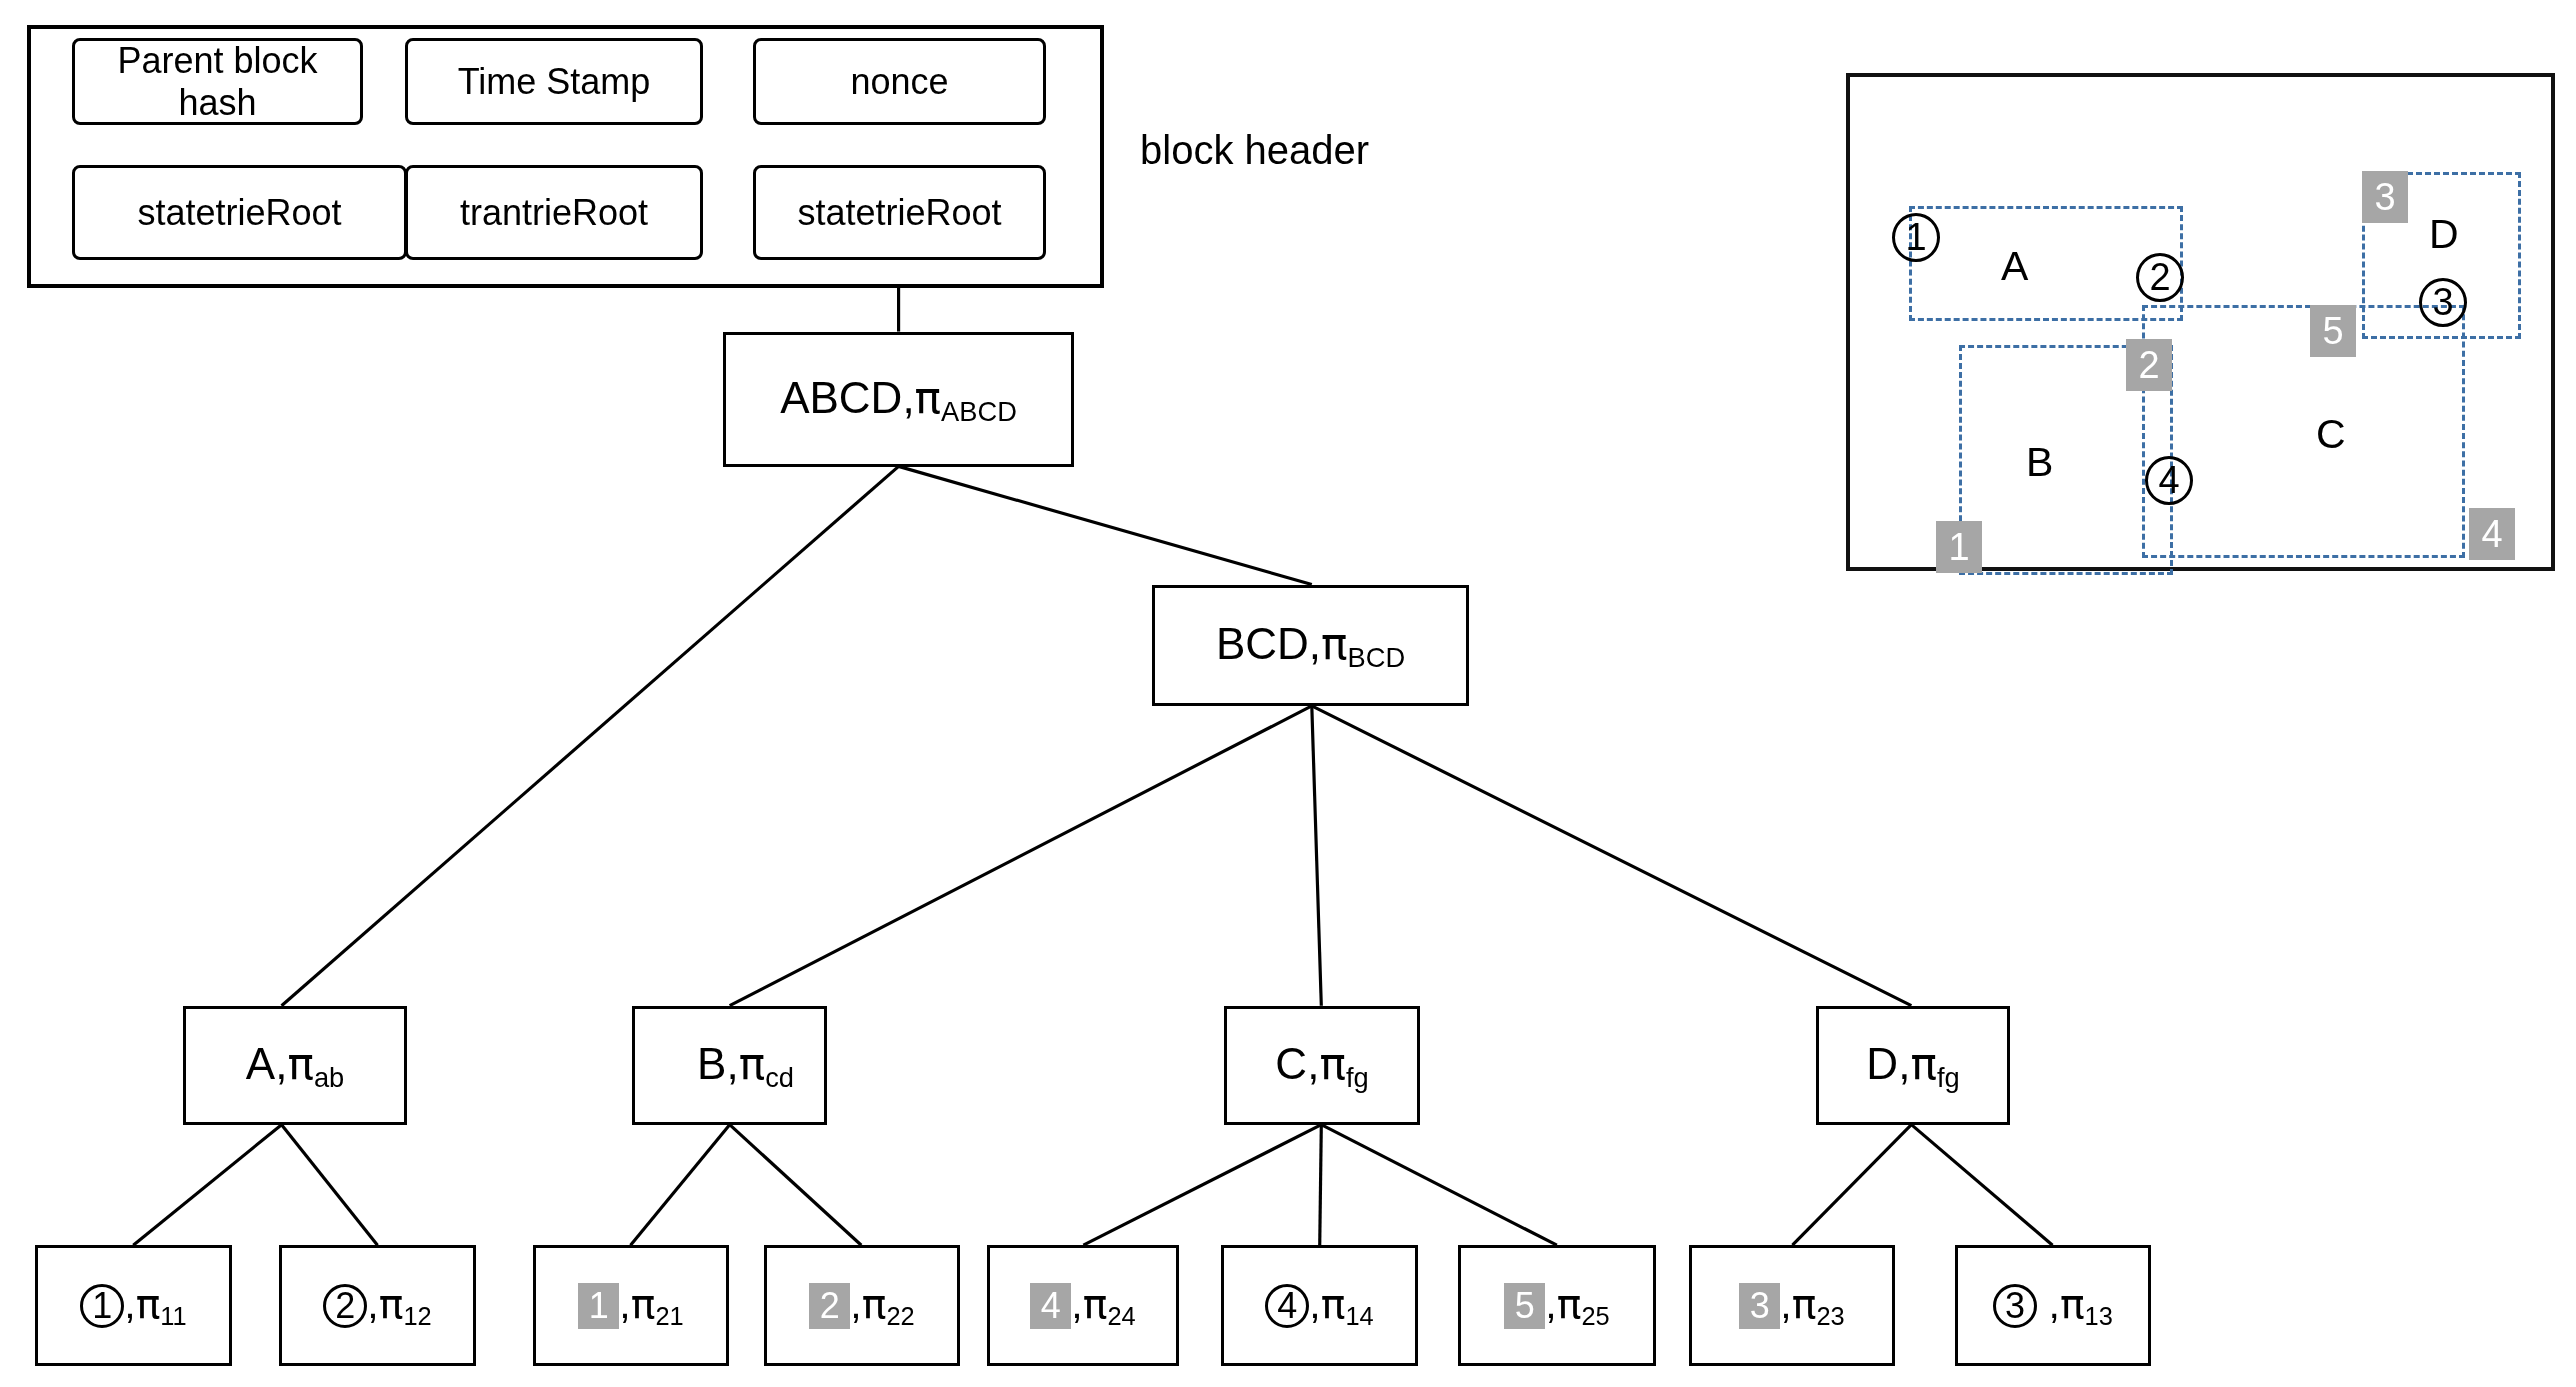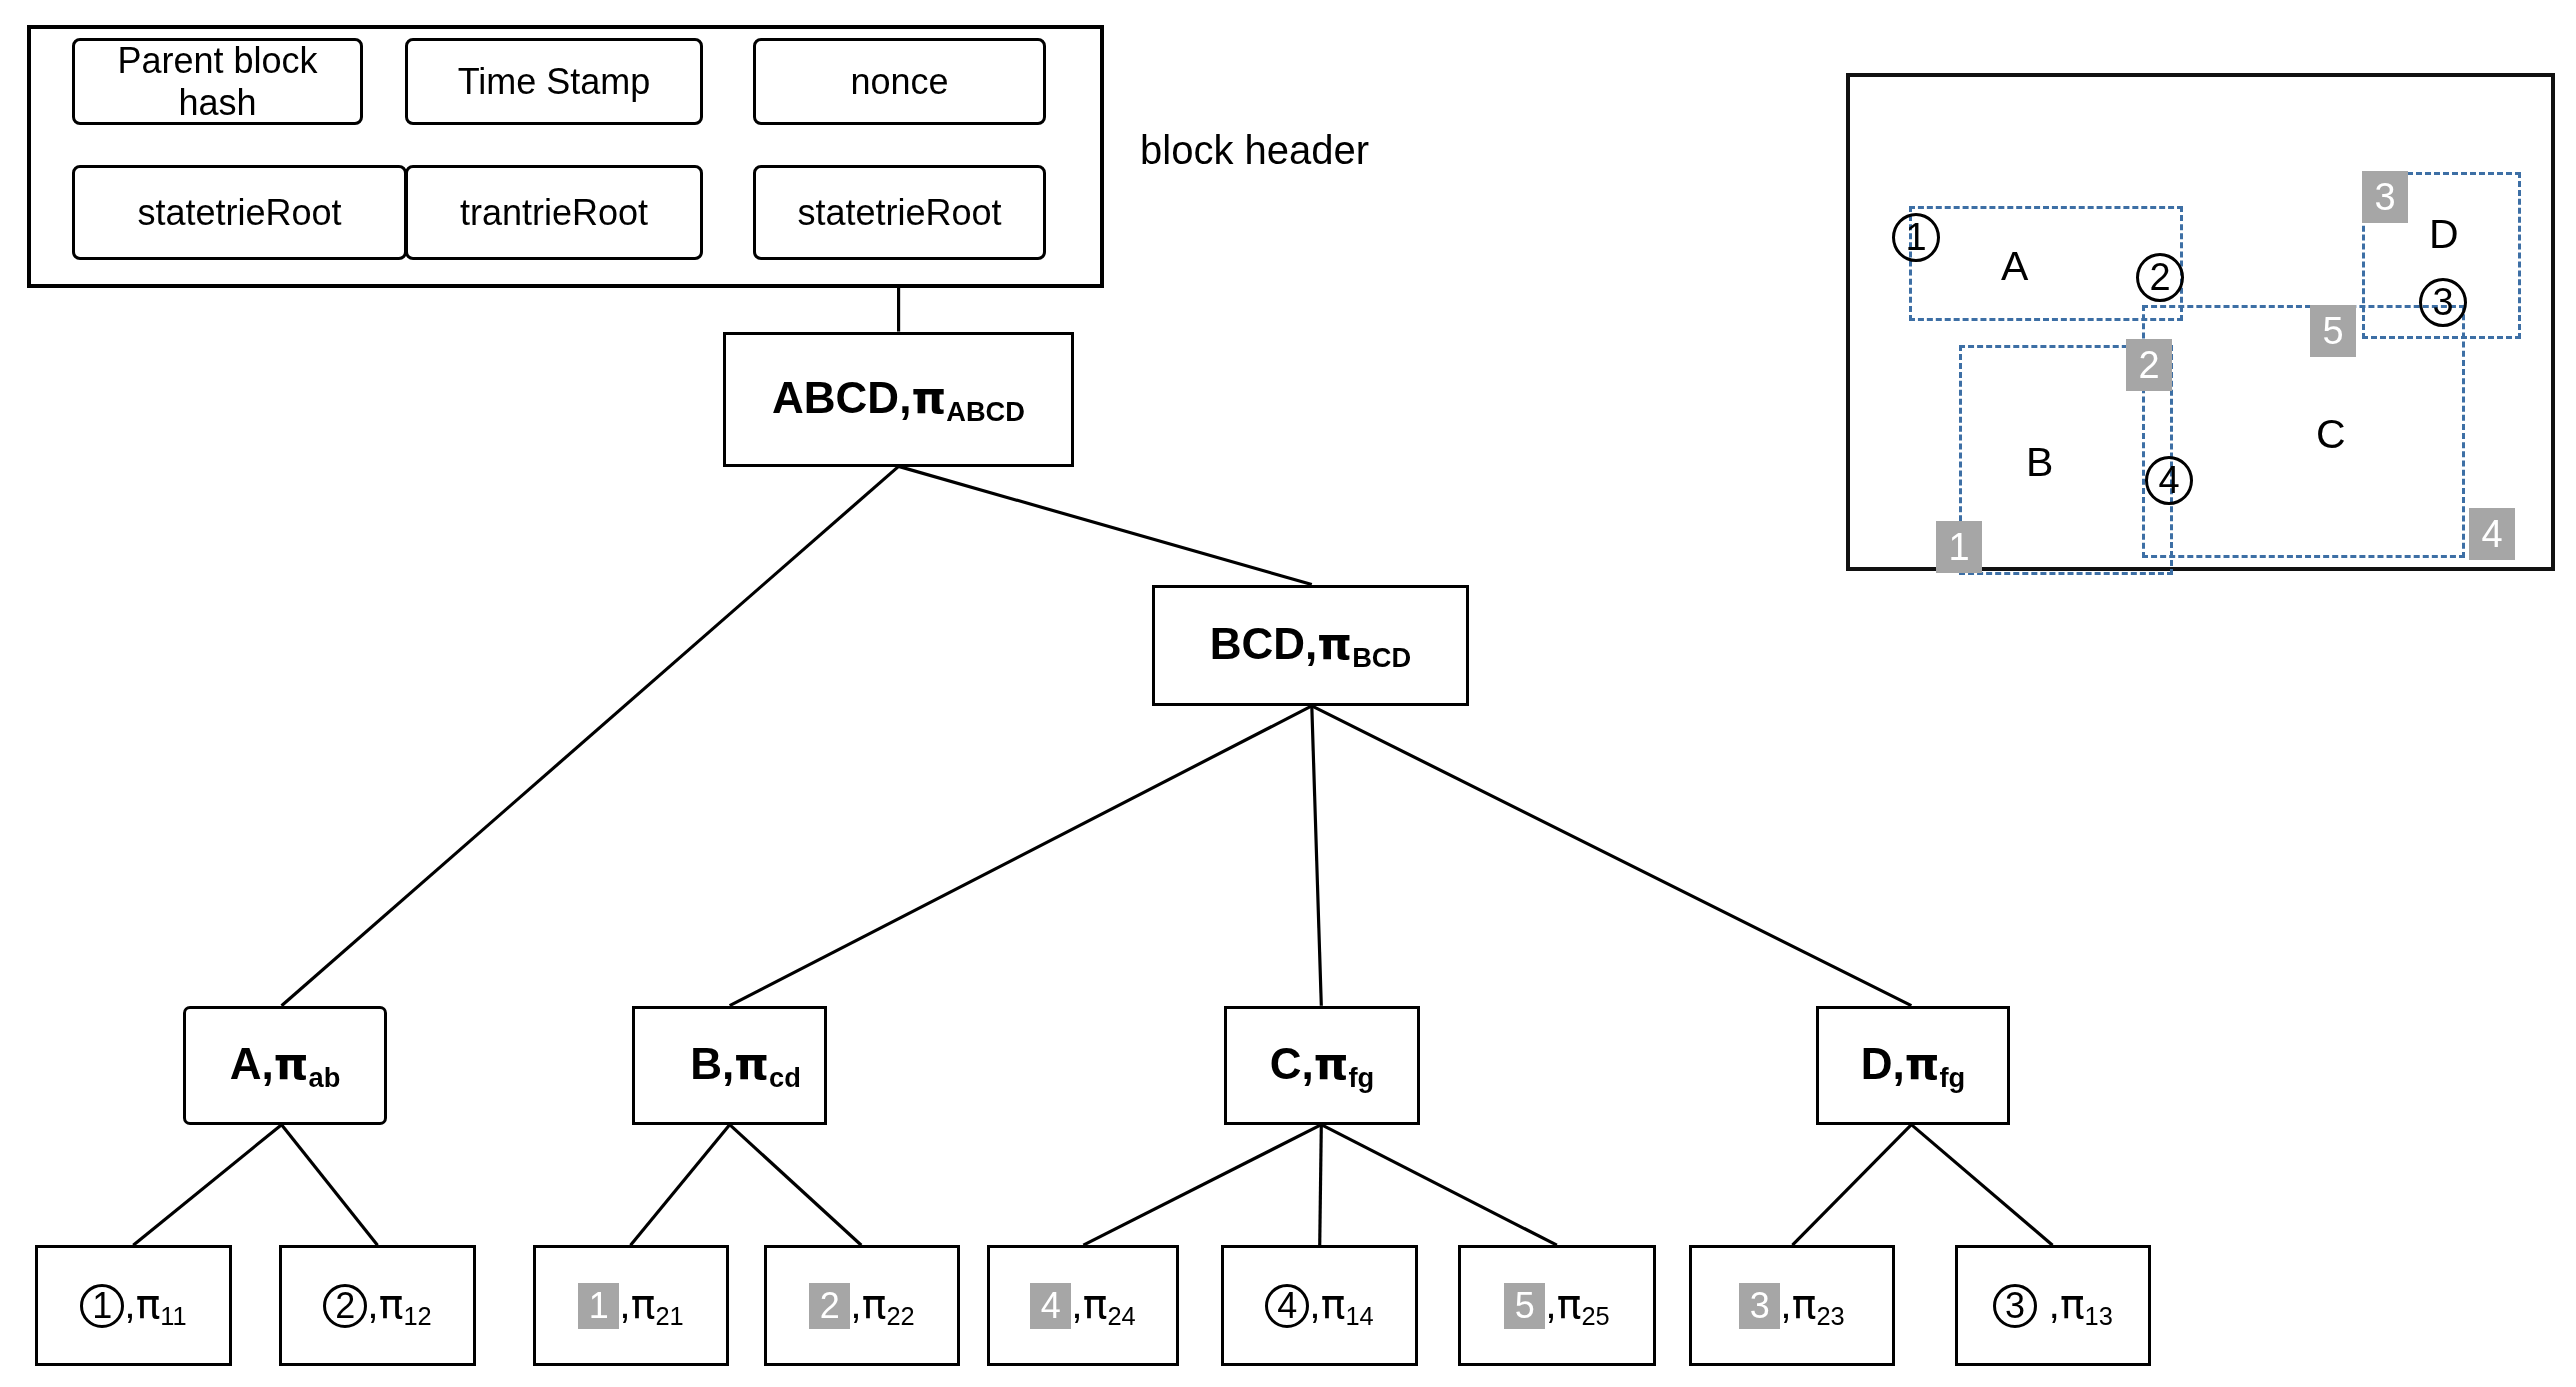--- a/index.html
+++ b/index.html
@@ -4,21 +4,21 @@
 <style>
   html,body{margin:0;padding:0;background:#ffffff;}
   body{font-family:"Liberation Sans",sans-serif;color:#000;}
   #root{position:relative;width:2576px;height:1388px;background:#fff;overflow:hidden;}
 
   
   .box{position:absolute;box-sizing:border-box;background:#fff;border:2.4px solid #000;
        display:flex;align-items:center;justify-content:center;text-align:center;}
   .hdr-outer{border-width:4px;}
   .hdr-cell{border-width:3.2px;font-size:36px;line-height:1.15;border-radius:8px;}
-  .node{border-width:3.2px;font-size:44px;white-space:nowrap;font-weight:bold;}
+  .node{border-width:3.2px;font-size:44px;white-space:nowrap;}
   .leaf{border-width:3.2px;font-size:41px;white-space:nowrap;}
 
   .lbl{position:absolute;white-space:nowrap;}
   .block-header-label{font-size:40px;}
 
   sub{font-size:.62em;vertical-align:-0.28em;}
   .pi{font-family:"DejaVu Sans",sans-serif;}
 
   
   .circ{display:inline-flex;align-items:center;justify-content:center;
@@ -108,21 +108,21 @@
       <span>ABCD</span><span>,</span><span class="pi">π</span><sub>ABCD</sub>
     </span>
   </div>
 
   <div class="box node" style="left:1152px;top:585px;width:317px;height:121px;">
     <span>
       <span>BCD</span><span>,</span><span class="pi">π</span><sub>BCD</sub>
     </span>
   </div>
 
-  <div class="box node" style="left:183px;top:1006px;width:204px;height:119px;border-radius:7px;">
+  <div class="box node" style="left:183px;top:1006px;width:224px;height:119px;">
     <span>
       <span>A</span><span>,</span><span class="pi">π</span><sub>ab</sub>
     </span>
   </div>
   <div class="box node" style="left:632px;top:1006px;width:195px;height:119px;padding-left:32px;">
     <span>
       <span>B</span><span>,</span><span class="pi">π</span><sub>cd</sub>
     </span>
   </div>
   <div class="box node" style="left:1224px;top:1006px;width:196px;height:119px;">

